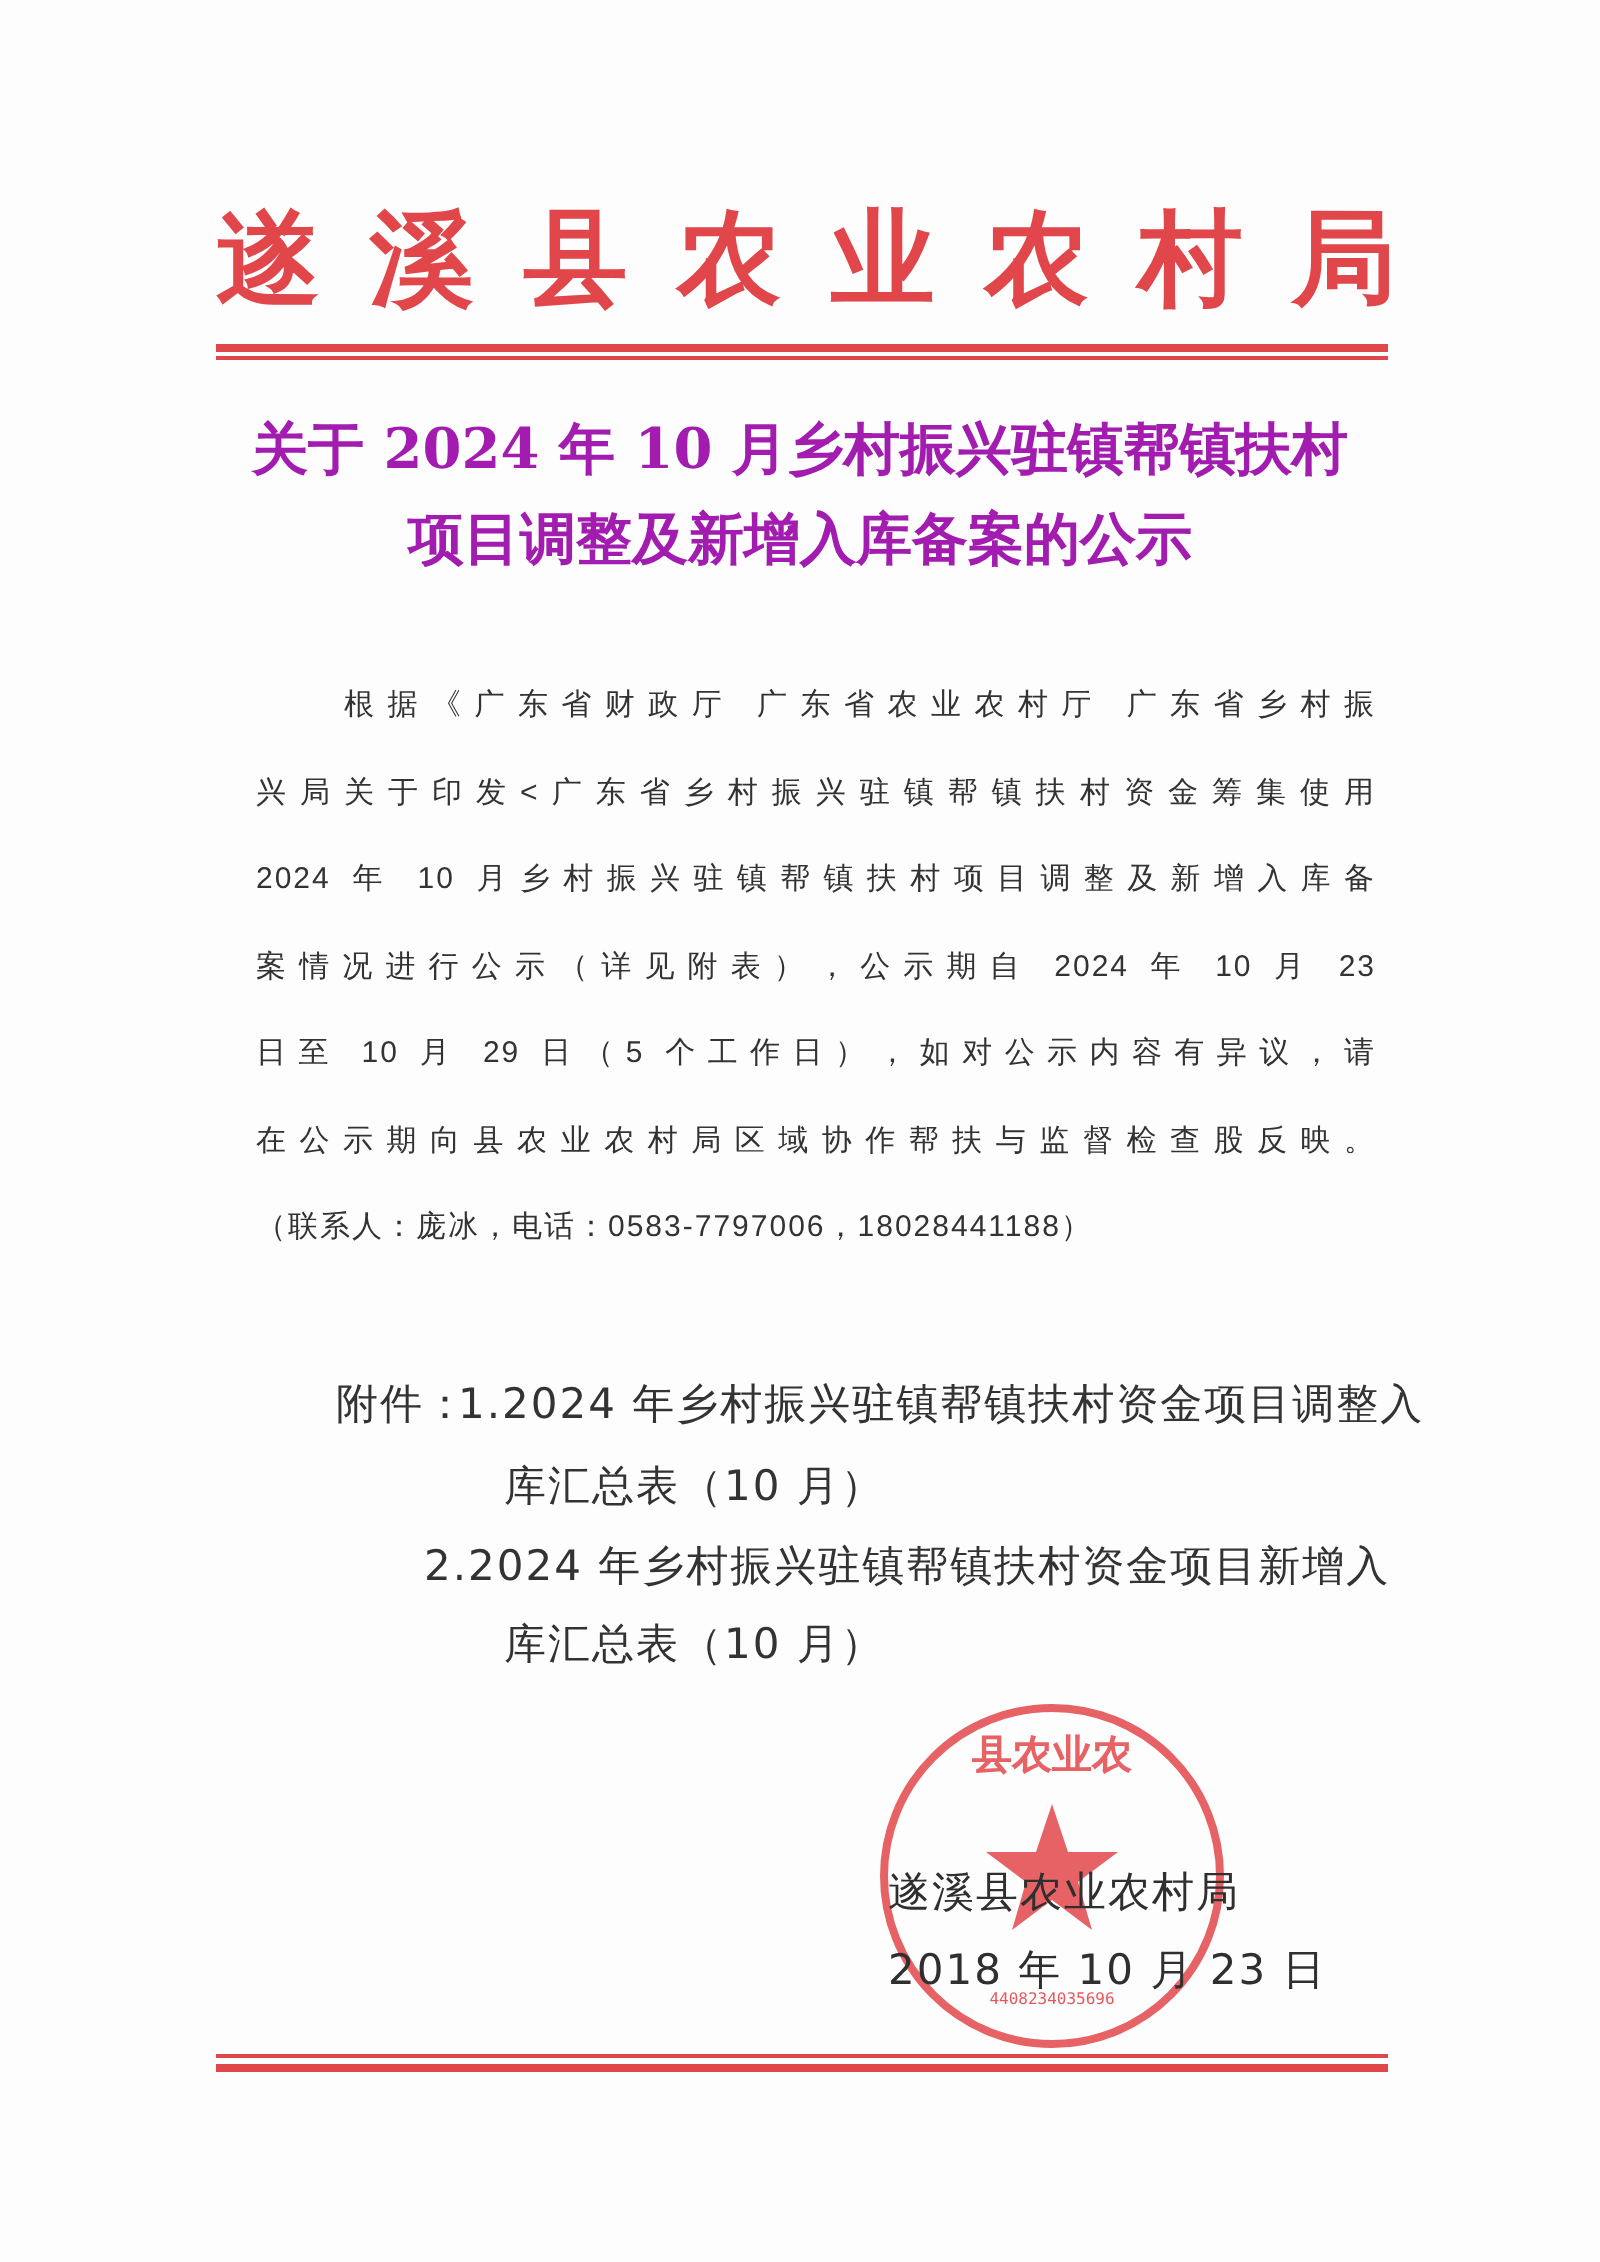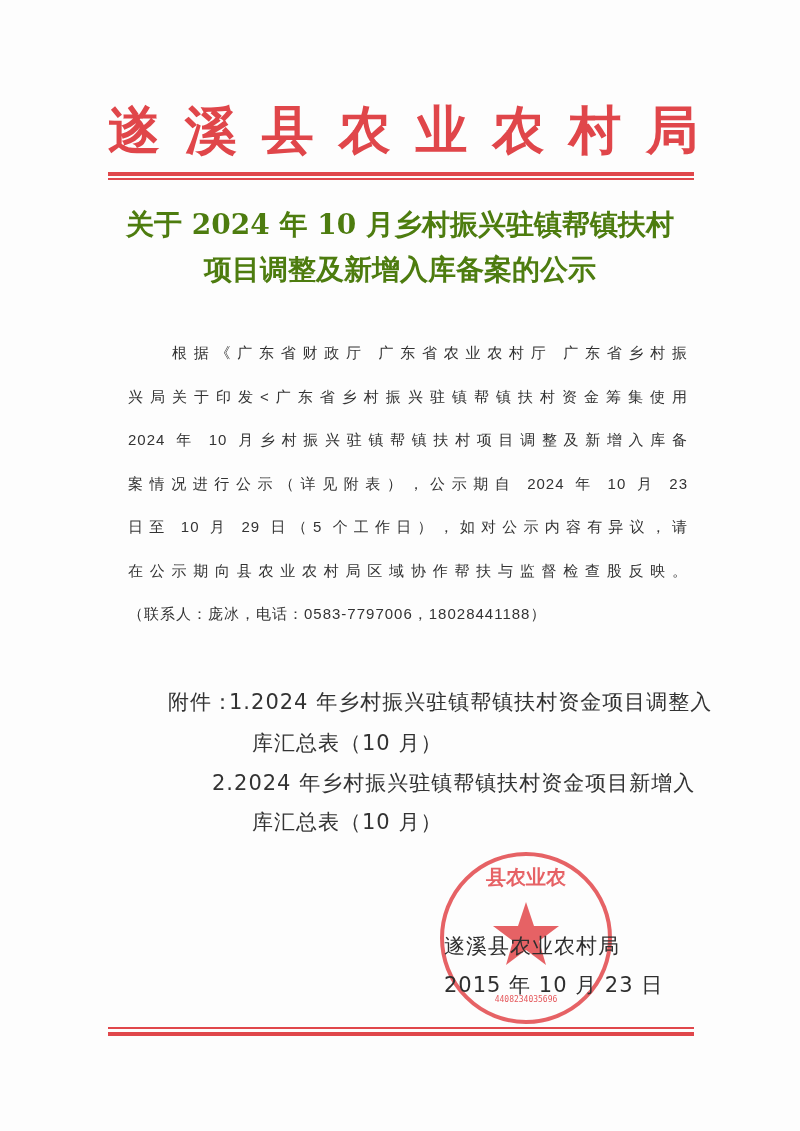--- a/index.html
+++ b/index.html
@@ -18,21 +18,21 @@
       font-weight: bold; font-size: 52px; line-height: 64px;
       color: #e0464a; letter-spacing: 0;
     }
     .header-title span { display: inline-block; }
     .rule-thick { position: absolute; left: 108px; width: 586px; height: 4px; background: #e0474b; }
     .rule-thin  { position: absolute; left: 108px; width: 586px; height: 2px; background: #e0474b; }
 
     .doc-title {
       position: absolute; left: 100px; width: 600px; text-align: center;
       font-family: "DejaVu Serif", "Liberation Serif", serif;
-      font-weight: bold; font-size: 28px; color: #4d7c0f;
+      font-weight: bold; font-size: 28px; color: #a21caf;
       line-height: 46px;
     }
     .body-text {
       position: absolute; left: 128px; width: 560px;
       font-family: Liberation Sans, sans-serif;
       font-size: 15px; color: #333;
       line-height: 43.5px;
       letter-spacing: 1px;
     }
     .body-line { display: block; white-space: nowrap; text-align: justify; text-align-last: justify; }
@@ -93,16 +93,16 @@
 
 <div class="seal">
   <svg width="164" height="164" viewBox="0 0 164 164">
     <polygon points="82,46 90,70 115,70 95,85 102,109 82,94 62,109 69,85 49,70 74,70" fill="rgba(226,70,74,0.85)"></polygon>
     <text x="82" y="28" text-anchor="middle" font-family="DejaVu Serif, serif" font-size="20" fill="rgba(226,70,74,0.85)" font-weight="bold">县农业农</text>
     <text x="82" y="146" text-anchor="middle" font-family="DejaVu Sans Mono, monospace" font-size="8" fill="rgba(226,70,74,0.9)">4408234035696</text>
   </svg>
 </div>
 
 <div class="sign" style="left:444px; top:932px;">遂溪县农业农村局</div>
-<div class="sign" style="left:444px; top:971px;">2015 年 10 月 23 日</div>
+<div class="sign" style="left:444px; top:971px;">2018 年 10 月 23 日</div>
 
 <div class="rule-thin" style="top:1027px;"></div>
 <div class="rule-thick" style="top:1032px;"></div>
 
 </body></html>

